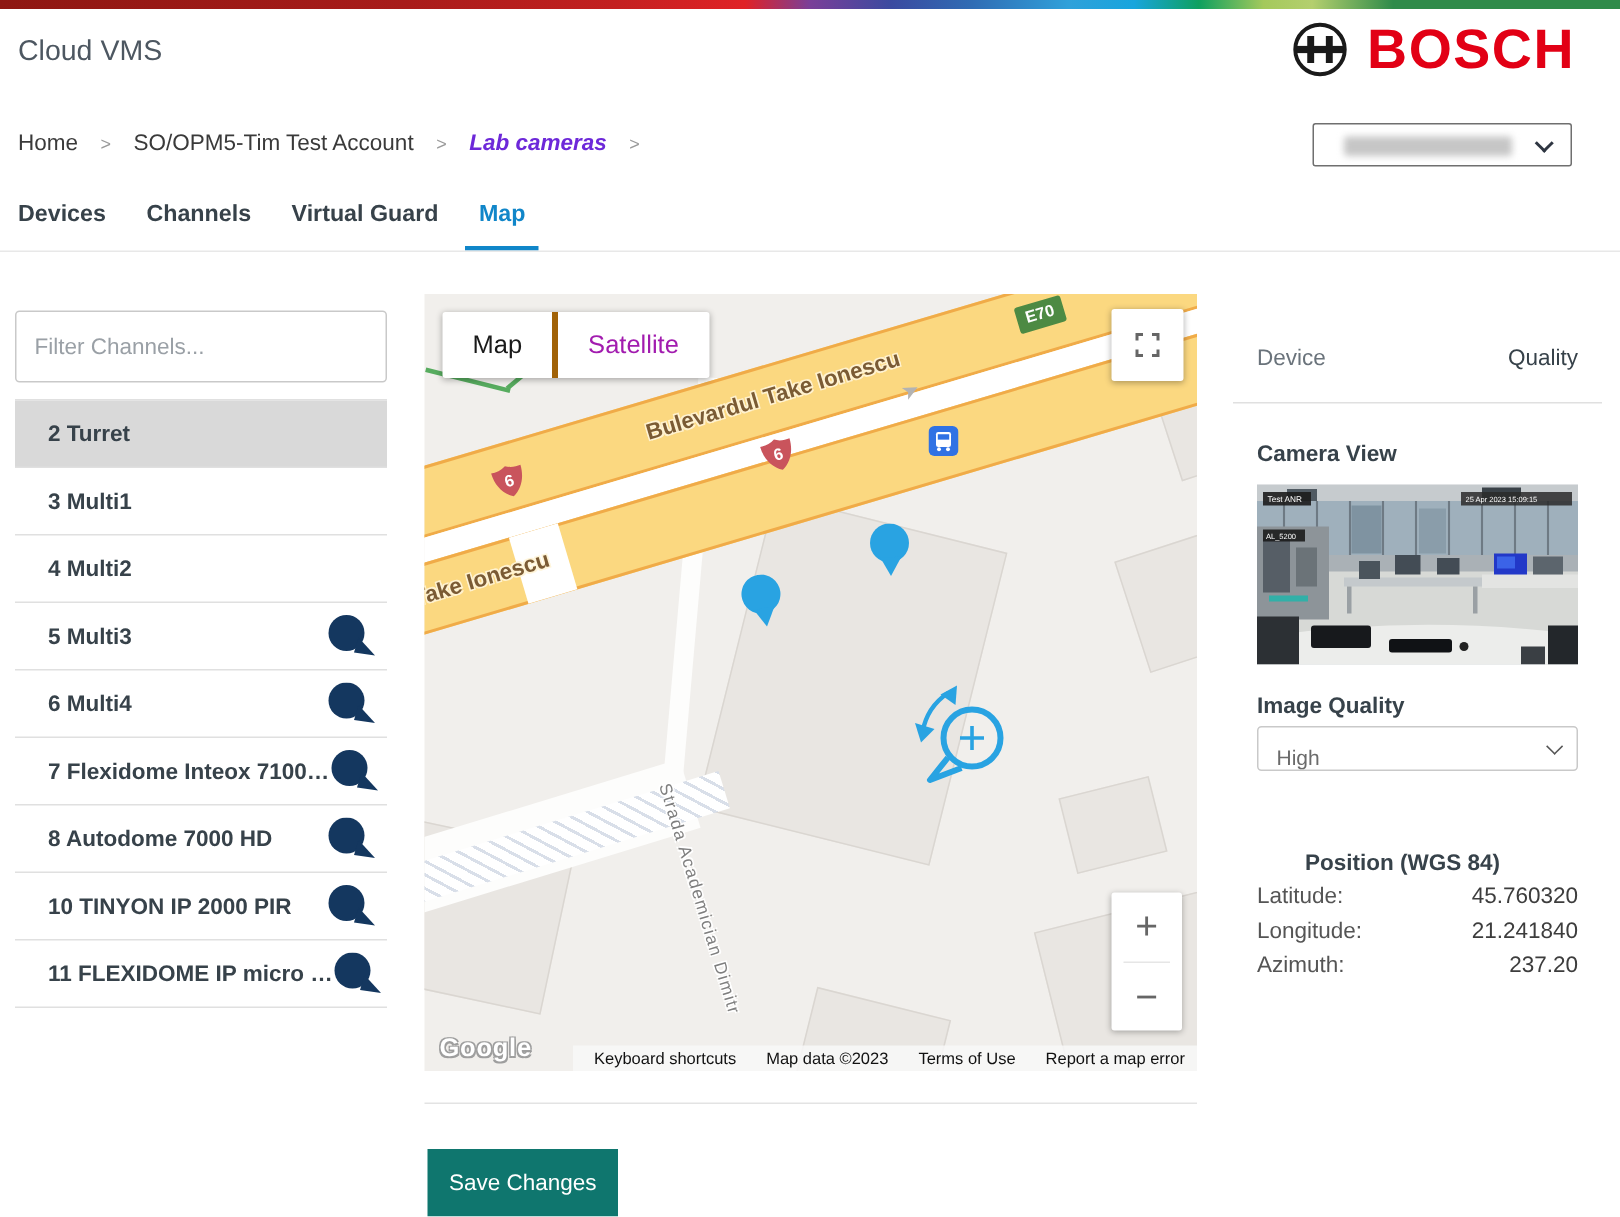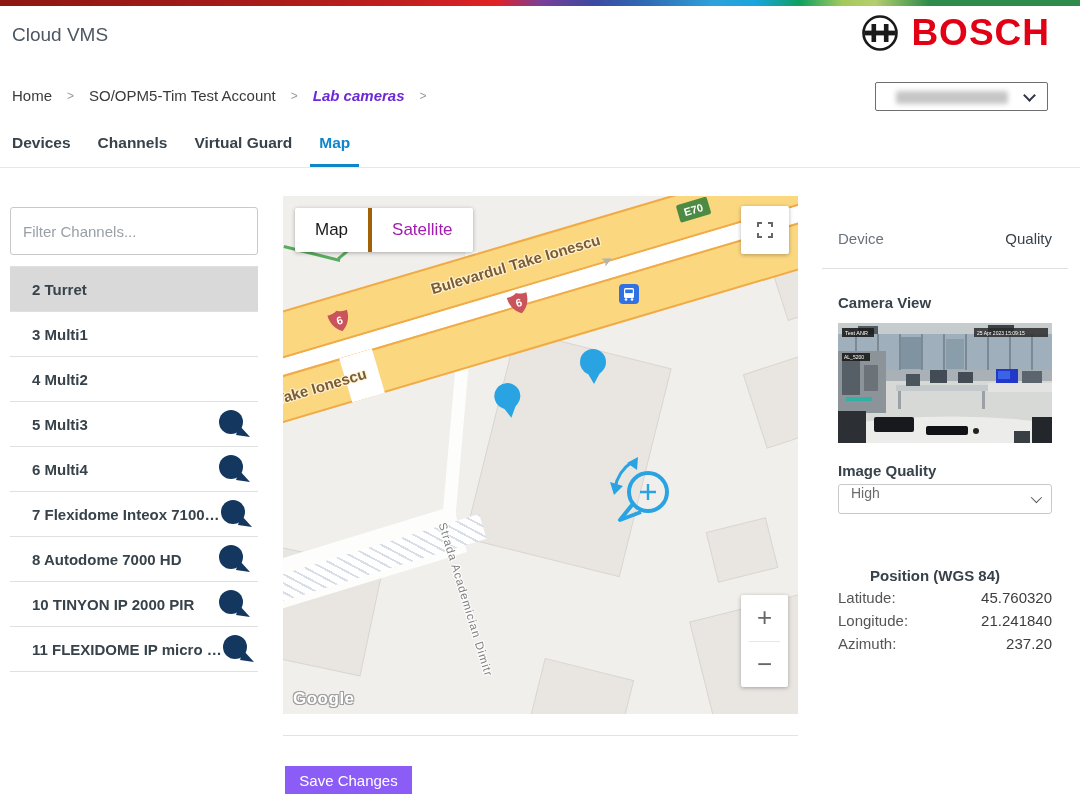--- a/index.html
+++ b/index.html
@@ -99,31 +99,31 @@
   .attribution span { white-space:nowrap; cursor:pointer; }
 
   
   .device-row { left:838px; top:230px; width:214px; display:flex; justify-content:space-between;
      font-size:15px; }
   .device-row .lab { color:#6a737b; } .device-row .val { color:#37424a; }
   .panel-div { left:822px; top:268px; width:246px; height:1px; background:#e0e0e0; }
   .panel-h { left:838px; font-size:15px; font-weight:bold; color:#37424a; }
   .camera-img { left:838px; top:323px; width:214px; height:120px; }
   .iq-select { left:838px; top:484px; width:214px; height:30px; border:1px solid #c9c9c9;
-     border-radius:3px; background:#fff; display:flex; align-items:flex-start; padding-left:12px;
+     border-radius:3px; background:#fff; display:flex; align-items:flex-end; padding-left:12px;
      font-size:14px; color:#6b6b6b; cursor:pointer; }
   .iq-select .chev { position:absolute; right:12px; top:10px; width:8px; height:8px;
      border-right:1.8px solid #555; border-bottom:1.8px solid #555; transform:rotate(45deg) translateY(-2px); }
   .pos-rows { left:838px; top:589px; width:214px; font-size:15px; }
   .pos-row { display:flex; justify-content:space-between; height:23px; }
   .pos-row .lab { color:#555; } .pos-row .val { color:#3d3d3d; }
 
   
   .save-div { left:283px; top:735px; width:515px; height:1px; background:#e3e3e3; }
-  .save-btn { left:285px; top:766px; width:127px; height:28px; background:#8b5cf6; color:#fff;
+  .save-btn { left:285px; top:766px; width:127px; height:45px; background:#0f766e; color:#fff;
      border:none; font-size:15px; font-family:"Liberation Sans", sans-serif; cursor:pointer; }
 </style>
 </head>
 <body>
 
 <div class="abs supergraphic"></div>
 
 <div class="abs app-title">Cloud VMS</div>
 <div class="abs logo-wrap">
   <svg width="38" height="38" viewBox="0 0 38 38">
@@ -299,20 +299,26 @@
     </svg>
   </div>
 
   <div class="gm-ctl zoomctl">
     <div class="zbtn">+</div>
     <div class="zdiv"></div>
     <div class="zbtn">−</div>
   </div>
 
   <div class="google-logo">Google</div>
+  <div class="attribution">
+    <span>Keyboard shortcuts</span>
+    <span>Map data ©2023</span>
+    <span>Terms of Use</span>
+    <span>Report a map error</span>
+  </div>
 </div>
 
 <div class="abs device-row">
   <span class="lab">Device</span>
   <span class="val">Quality</span>
 </div>
 <div class="abs panel-div"></div>
 <div class="abs panel-h" style="top:294px;">Camera View</div>
 
 <svg class="abs camera-img" viewBox="0 0 214 120">

